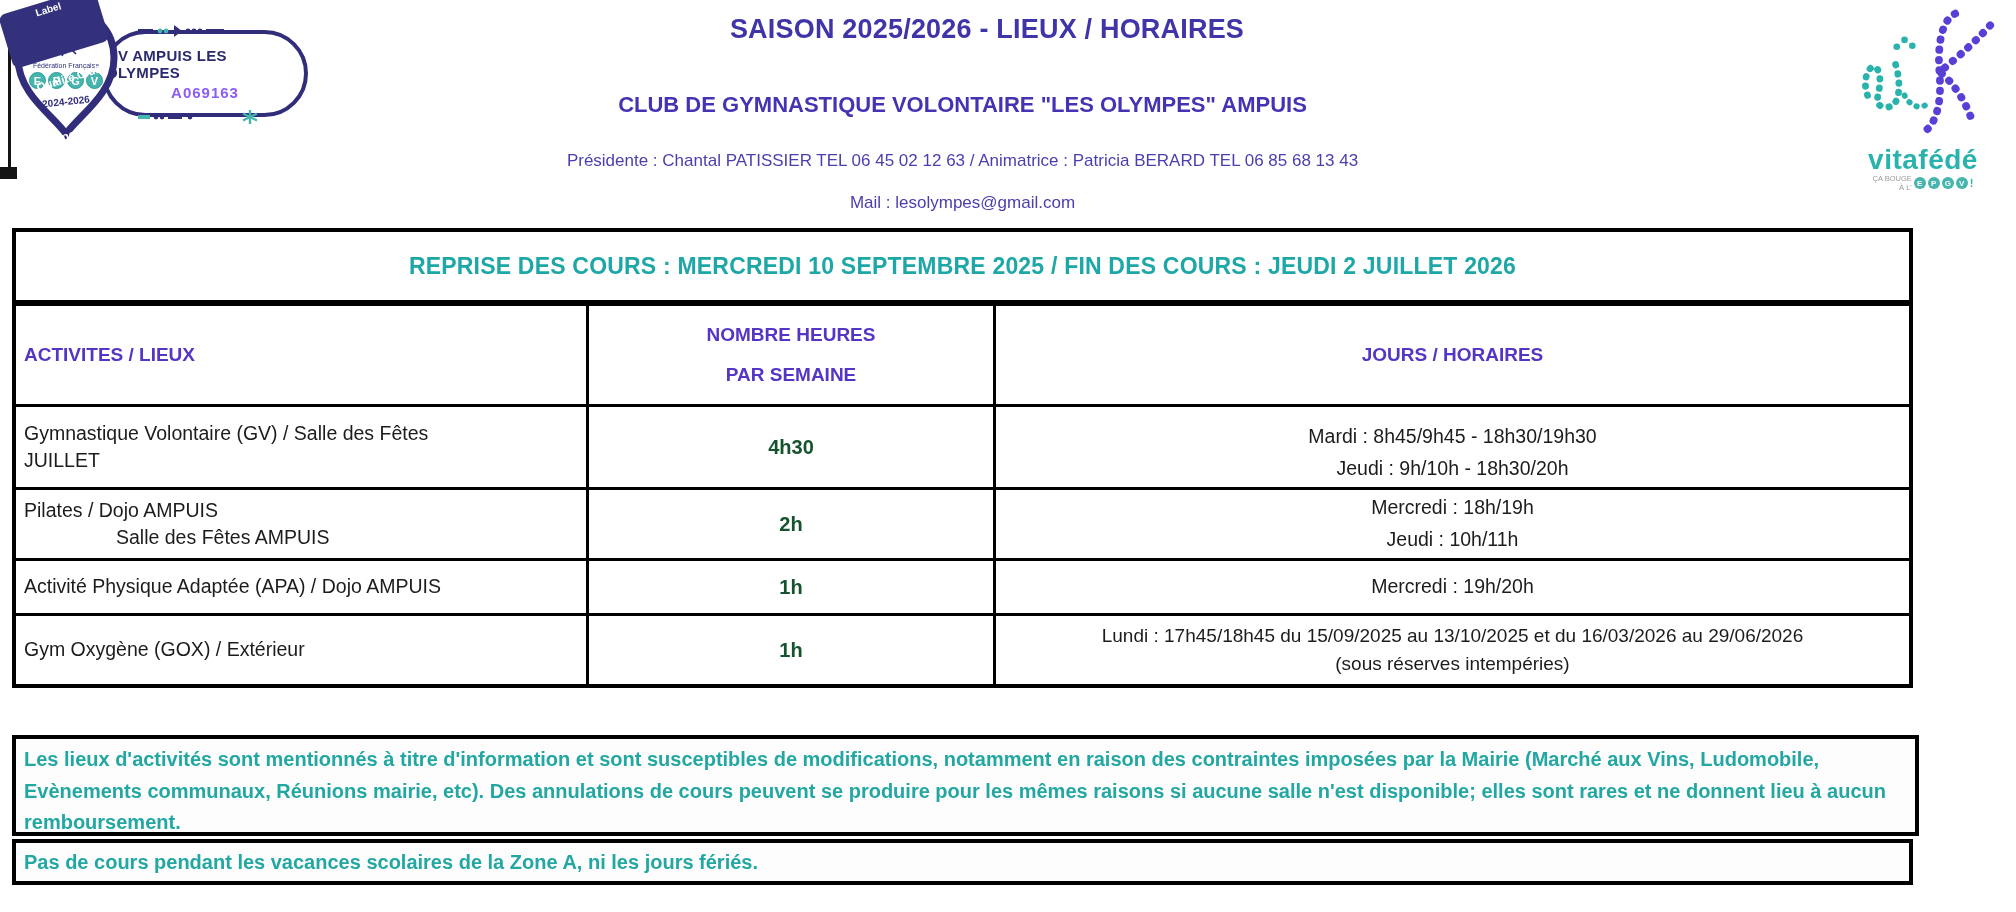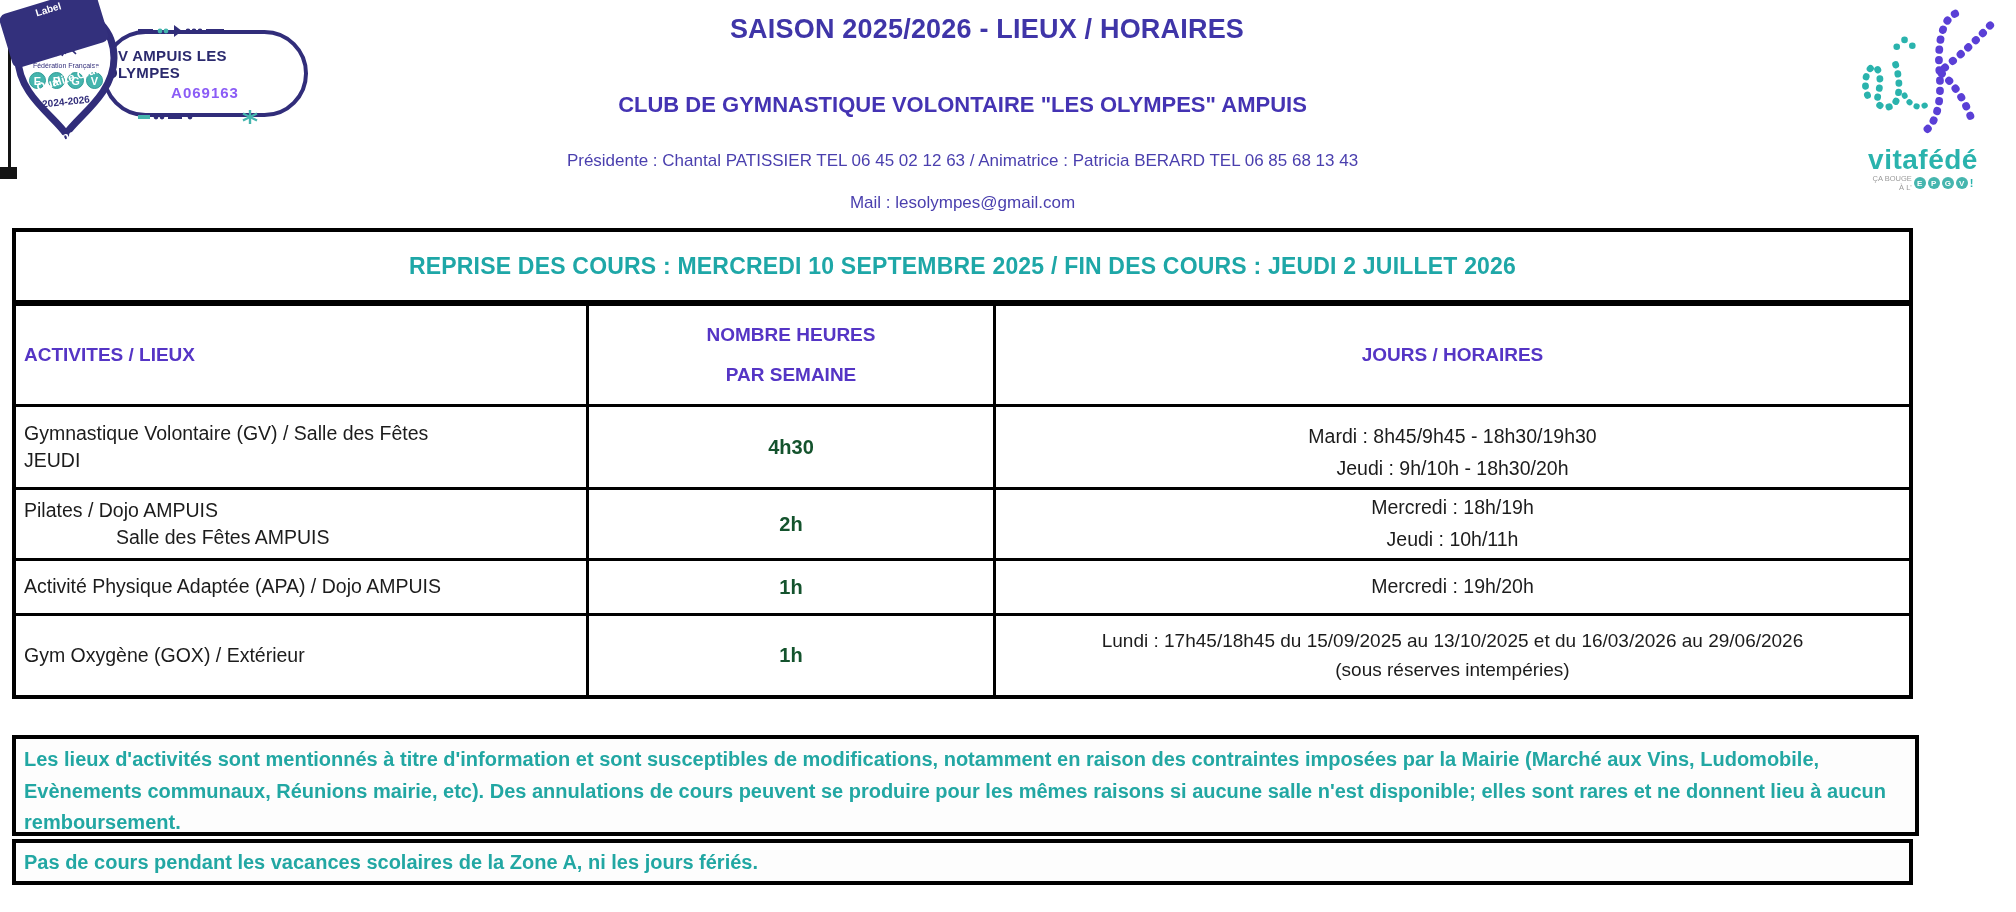--- a/index.html
+++ b/index.html
@@ -80,21 +80,21 @@
   .hrow { height:98px; }
   .hrow .cell { color:#5535c5; font-weight:bold; font-size:19px; }
   .hrow .c2 { line-height:2.1; }
   .brow .c1 { color:#1c1c1c; font-size:19.5px; line-height:1.4; }
   .brow .c2 { color:#14532d; font-weight:bold; font-size:20px; }
   .brow .c3 { color:#1c1c1c; font-size:19.5px; line-height:1.62; }
   .r0 { height:83px; }
   .r0 .c3 { justify-content:flex-start; padding-top:14px; }
   .r1 { height:71px; }
   .r2 { height:55px; }
-  .r3 { height:82px; }
+  .r3 { height:71px; }
   .r3 .c3 { line-height:1.5; font-size:19px; }
   .indent { padding-left:92px; }
 
   
   .note1 {
     position:absolute; left:12px; top:735px; width:1907px; height:101px;
     border:4px solid #000; background:#fdfdfd; color:#22a7a3;
     font-size:20px; font-weight:bold; line-height:1.58; padding:5px 10px 0 8px;
   }
   .note2 {
@@ -204,21 +204,21 @@
       <div class="cell c2">
         <div>NOMBRE HEURES</div>
         <div>PAR SEMAINE</div>
       </div>
       <div class="cell c3">JOURS / HORAIRES</div>
     </div>
 
     <div class="trow brow r0">
       <div class="cell c1">
         <div>Gymnastique Volontaire (GV) / Salle des Fêtes</div>
-        <div>JEUDI</div>
+        <div>JUILLET</div>
       </div>
       <div class="cell c2">4h30</div>
       <div class="cell c3">
         <div>Mardi : 8h45/9h45 - 18h30/19h30</div>
         <div>Jeudi : 9h/10h - 18h30/20h</div>
       </div>
     </div>
 
     <div class="trow brow r1">
       <div class="cell c1">

